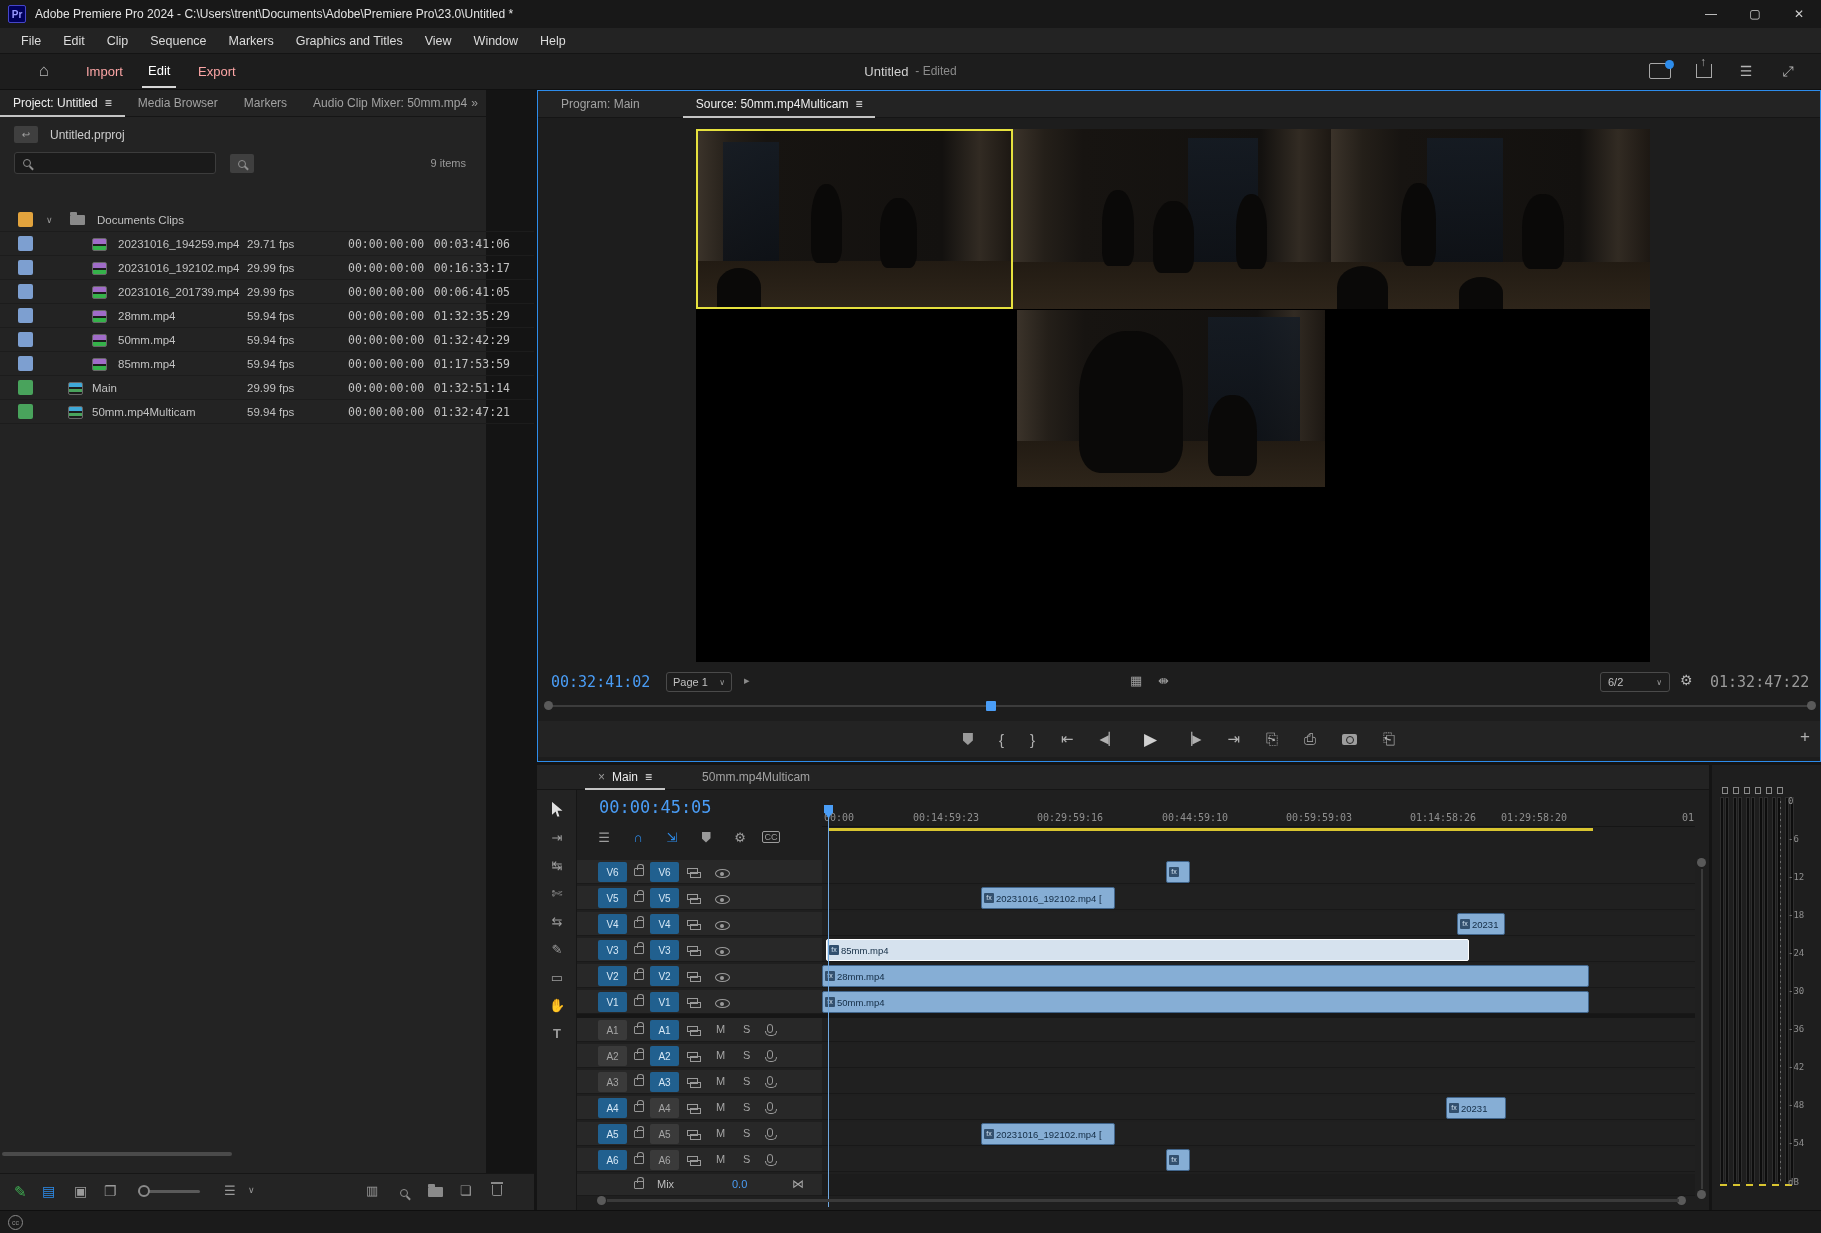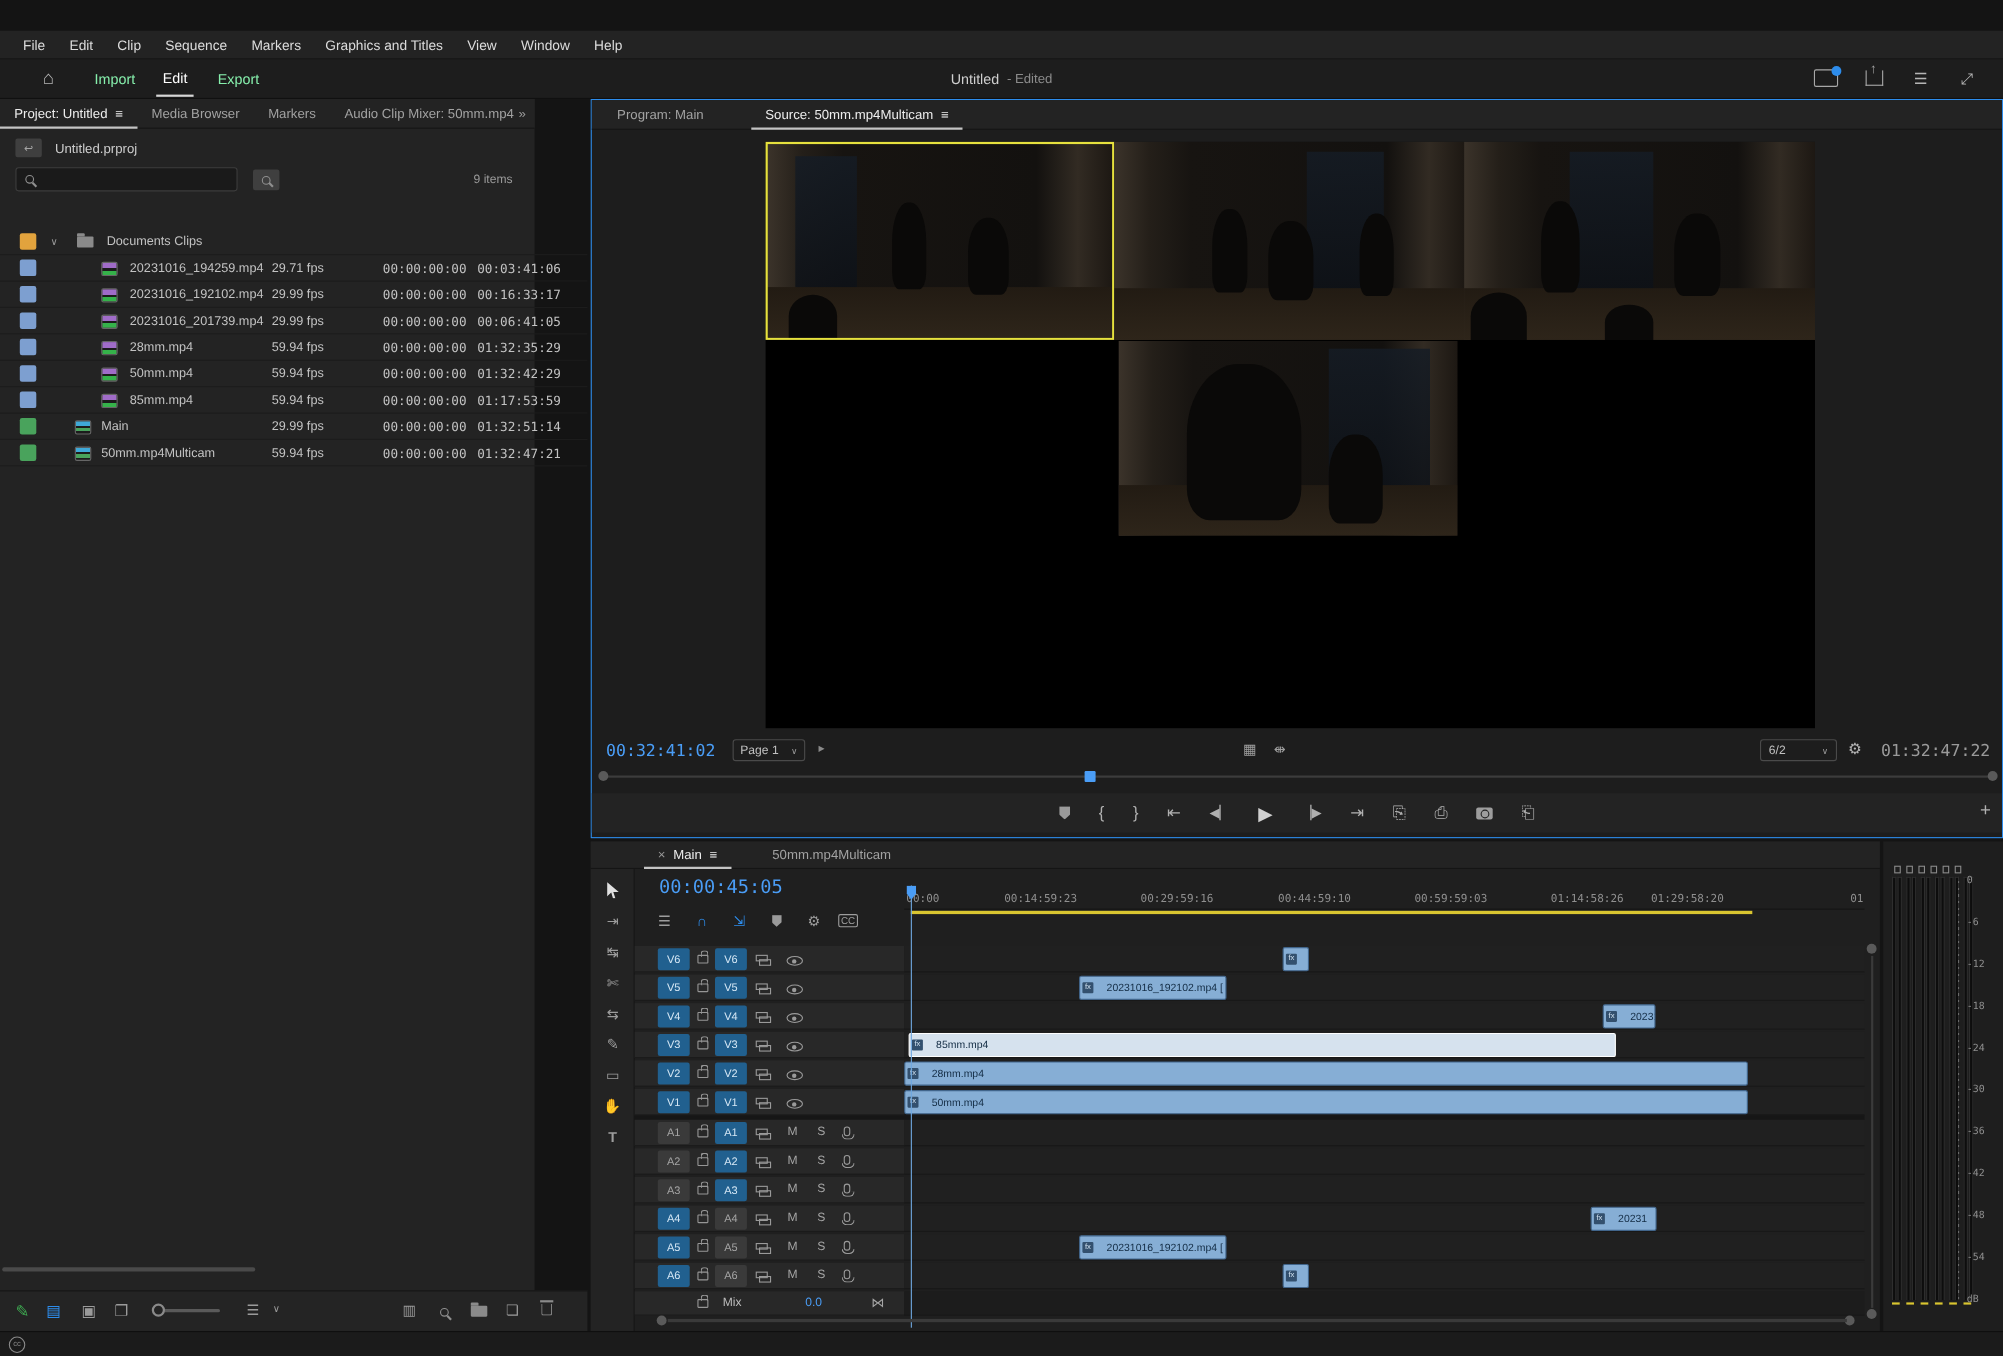--- a/index.html
+++ b/index.html
@@ -11,21 +11,21 @@
   .panel{position:absolute;background:#232323}
   
   .titlebar{left:0;top:0;width:1821px;height:28px;background:#181818;display:flex;align-items:center;color:#e3e3e3}
   .pr-badge{width:18px;height:18px;margin:0 9px 0 8px;background:#00005b;border:1px solid #4646c8;border-radius:2px;color:#9999ff;font-size:10px;font-weight:bold;display:flex;align-items:center;justify-content:center}
   .win-btn{width:44px;height:28px;display:flex;align-items:center;justify-content:center;color:#cfcfcf;font-size:12px}
   
   .menubar{left:0;top:28px;width:1821px;height:26px;background:#232323;display:flex;align-items:center;padding-left:10px;border-bottom:1px solid #141414}
   .menu-item{padding:0 11px;height:100%;display:flex;align-items:center;color:#dcdcdc;font-size:12.5px}
   
   .appheader{left:0;top:54px;width:1821px;height:36px;background:#1d1d1d;border-bottom:1px solid #101010}
-  .wtab{position:absolute;top:0;height:34px;display:flex;align-items:center;color:#86efac;font-size:13px;padding:0 6px}
+  .wtab{position:absolute;top:0;height:34px;display:flex;align-items:center;color:#fca5a5;font-size:13px;padding:0 6px}
   .wtab.active{color:#ffffff;border-bottom:2px solid #d6d6d6}
   .doc-center{position:absolute;left:0;right:0;top:0;height:34px;display:flex;align-items:center;justify-content:center;gap:7px;pointer-events:none}
   .hdr-ic{position:absolute;top:6px;width:24px;height:22px;display:flex;align-items:center;justify-content:center;color:#b5b5b5;font-size:14px}
   
   .ptabs{position:absolute;left:0;top:0;right:0;height:27px;background:#232323;border-bottom:1px solid #151515;display:flex;align-items:center}
   .ptab{padding:0 13px;height:27px;display:flex;align-items:center;gap:7px;color:#a2a2a2;font-size:12px;white-space:nowrap}
   .ptab.active{color:#ededed;box-shadow:inset 0 -2px 0 #c4c4c4}
   .mono{font-family:"DejaVu Sans Mono",monospace}
   .tc-blue{color:#4a9df6}
   
@@ -66,35 +66,43 @@
   .cam .fig{position:absolute;background:#0a0908;border-radius:45% 45% 20% 20%}
   .cam .floor{position:absolute;left:0;right:0;bottom:0;height:26%;background:linear-gradient(180deg,#221b13,#2e251a)}
   .tbtn{display:flex;align-items:center;justify-content:center;color:#b0b0b0}
   
   .trackrow{position:absolute;left:40px;width:245px;height:24px;background:#282828;border-bottom:1px solid #1a1a1a}
   .lane{position:absolute;left:285px;width:873px;height:24px;background:#202020;border-bottom:1px solid #181818}
   .tkbtn{position:absolute;top:2px;width:29px;height:20px;border-radius:2px;background:#3a3a3a;color:#a5a5a5;font-size:10px;display:flex;align-items:center;justify-content:center}
   .tkbtn.on{background:#21608f;color:#d5e7f5}
   .clip{position:absolute;top:1px;height:22px;background:#86aed5;border:1px solid #41658b;border-radius:2px;overflow:hidden;display:flex;align-items:center}
   .clip.sel{background:#d6e2ee;border:1px solid #ffffff}
-  .cliplabel{font-size:9.5px;color:#132c44;white-space:nowrap;padding-left:12px}
+  .cliplabel{font-size:9.5px;color:#132c44;white-space:nowrap;padding-left:2px}
   .fxb{flex:0 0 auto;width:10px;height:10px;margin-left:2px;background:#33506e;border-radius:1px;color:#cfe0ef;font-size:7px;line-height:10px;text-align:center}
   .toolic{position:absolute;left:7px;width:26px;height:22px;display:flex;align-items:center;justify-content:center;color:#9d9d9d;font-size:13px}
   .tlbic{position:absolute;top:0;width:24px;height:20px;display:flex;align-items:center;justify-content:center;color:#9d9d9d;font-size:13px}
   .rlabel{position:absolute;bottom:3px;font-size:10px;color:#8f8f8f;font-family:"DejaVu Sans Mono",monospace;transform:translateX(-50%);white-space:nowrap}
   .scrolldot{position:absolute;width:9px;height:9px;border-radius:50%;background:#5a5a5a}
   
   .mbar{width:4px;height:100%;background:#0d0d0d;border:1px solid #2e2e2e;border-bottom:none}
   .mlabel{position:absolute;left:76px;font-size:9px;color:#8f8f8f;font-family:"DejaVu Sans Mono",monospace}
 </style>
 </head>
 <body>
 
 <div id="app">
 
+  <div class="abs titlebar">
+    <span class="pr-badge">Pr</span>
+    <span style="font-size:12px">Adobe Premiere Pro 2024 - C:\Users\trent\Documents\Adobe\Premiere Pro\23.0\Untitled *</span>
+    <span style="flex:1"></span>
+    <span class="win-btn">—</span>
+    <span class="win-btn">▢</span>
+    <span class="win-btn">✕</span>
+  </div>
 
   <div class="abs menubar">
     <span class="menu-item">File</span>
     <span class="menu-item">Edit</span>
     <span class="menu-item">Clip</span>
     <span class="menu-item">Sequence</span>
     <span class="menu-item">Markers</span>
     <span class="menu-item">Graphics and Titles</span>
     <span class="menu-item">View</span>
     <span class="menu-item">Window</span>

